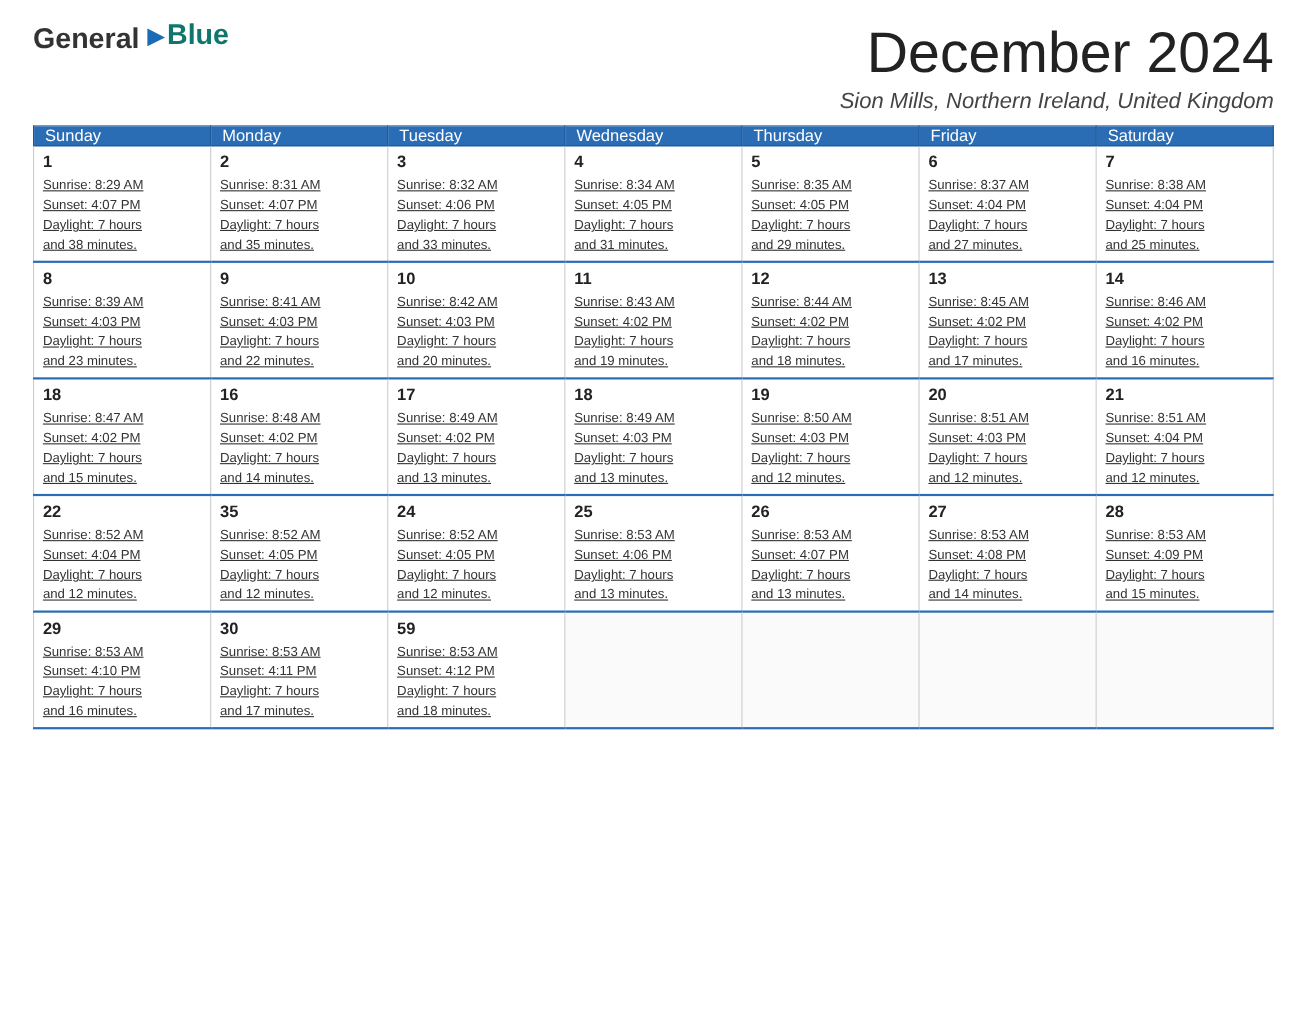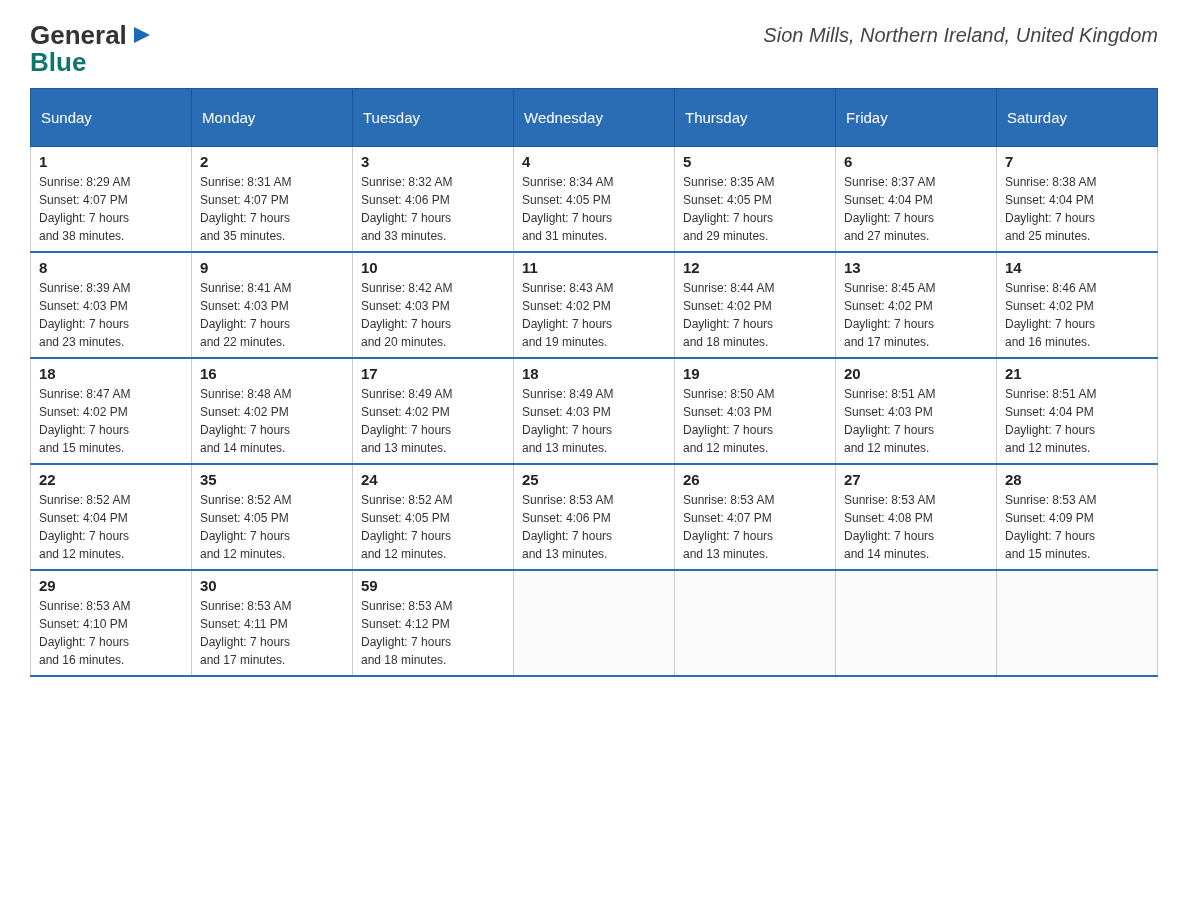--- a/index.html
+++ b/index.html
@@ -11,21 +11,20 @@
       min-height: 918px;
     }
     .header {
       display: flex;
       justify-content: space-between;
       align-items: flex-start;
       margin-bottom: 10px;
     }
     .logo {
       display: flex;
-      flex-direction: column;
       align-items: flex-start;
     }
     .title-block {
       text-align: right;
     }
     .month-title {
       font-size: 52px;
       font-weight: 300;
       color: #222;
       line-height: 1.1;
@@ -39,21 +38,21 @@
     .calendar {
       width: 100%;
       border-collapse: collapse;
       margin-top: 10px;
     }
     .calendar th {
       background-color: #2a6db5;
       color: #fff;
       font-size: 15px;
       font-weight: normal;
-      padding: 20px 10px;
+      padding: 0 10px;
       text-align: left;
       border: 1px solid #1a5a9a;
     }
     .calendar td {
       vertical-align: top;
       padding: 6px 8px;
       border: 1px solid #ccc;
       font-size: 12.5px;
       color: #333;
       width: calc(100% / 7);
@@ -66,20 +65,21 @@
       font-size: 15px;
       font-weight: bold;
       color: #222;
       display: block;
       margin-bottom: 3px;
     }
     .day-info {
       font-size: 12px;
       color: #333;
       line-height: 1.5;
+      text-decoration: underline;
     }
     .empty-cell {
       background: #fafafa;
     }
   </style>
 </head>
 <body>
 
 <div class="header">
   <div class="logo">
@@ -87,20 +87,21 @@
       <span style="font-size:26px;font-weight:bold;color:#333;">General</span>
       <span style="display:inline-block;margin-left:3px;margin-top:2px;">
         <svg width="22" height="22" viewBox="0 0 22 22">
           <polygon points="4,3 20,11 4,19" fill="#1a6ab5"></polygon>
         </svg>
       </span>
     </div>
     <span style="font-size:26px;font-weight:bold;color:#0f766e;margin-top:-4px;">Blue</span>
   </div>
   <div class="title-block">
+    <div class="month-title">December 2024</div>
     <div class="location">Sion Mills, Northern Ireland, United Kingdom</div>
   </div>
 </div>
 
 <table class="calendar">
   <thead>
     <tr>
       <th>Sunday</th>
       <th>Monday</th>
       <th>Tuesday</th>

